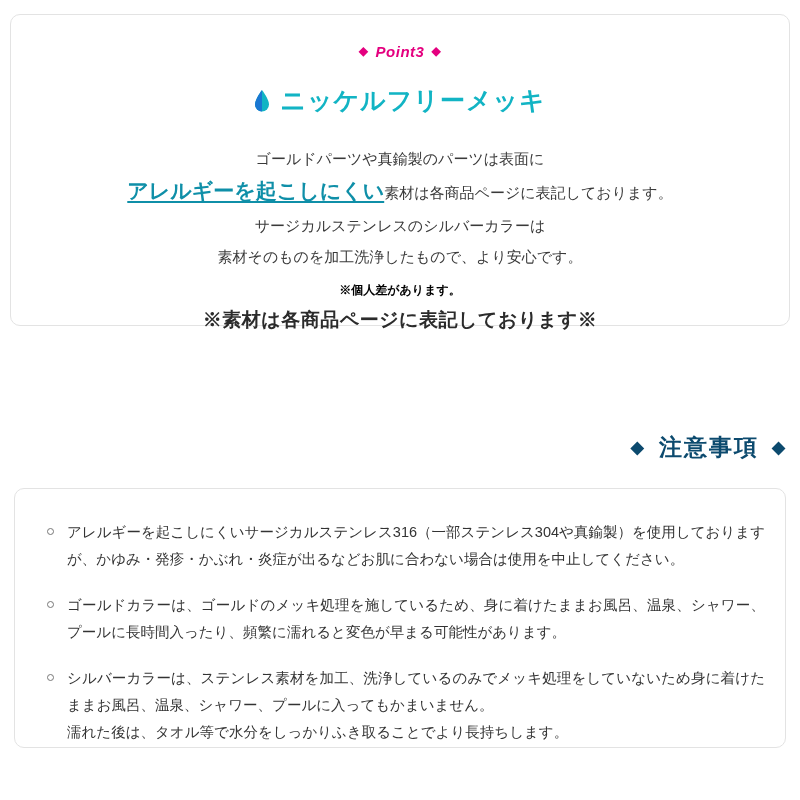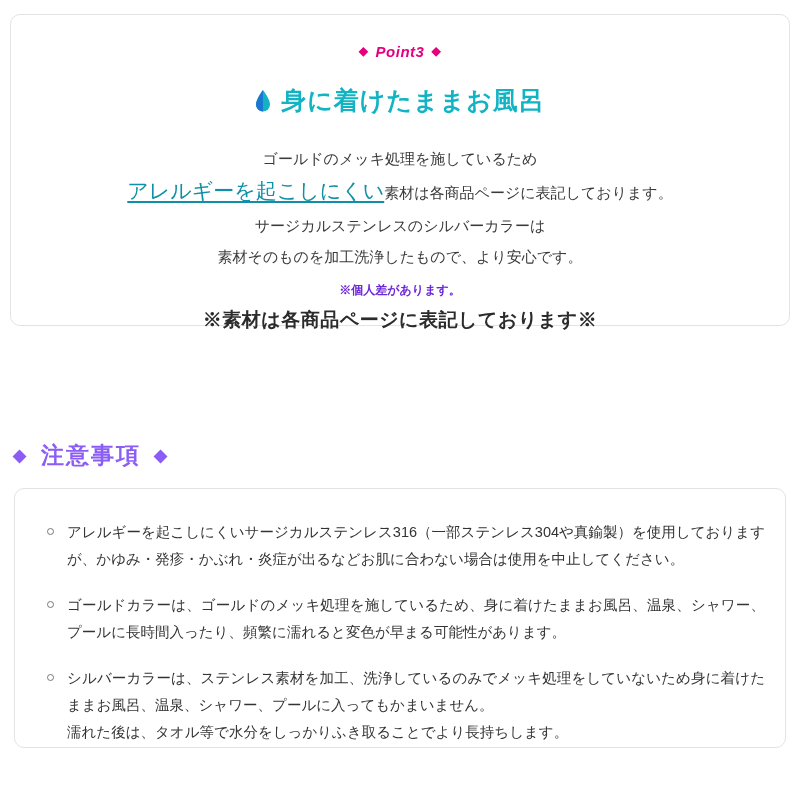--- a/index.html
+++ b/index.html
@@ -78,53 +78,52 @@
     line-height: 31px;
     white-space: nowrap;
   }
   .line-strong {
     font-size: 15px;
     line-height: 34px;
     white-space: nowrap;
   }
   .emph-link {
     font-size: 21px;
-    font-weight: normal;
+    font-weight: bold;
     color: #0f8fa8;
     text-decoration: underline;
     text-underline-offset: 3px;
   }
   .note-red {
     margin-top: 8px;
     font-size: 12px;
-    color: #6d28d9;
+    color: #000000;
     font-weight: bold;
     line-height: 20px;
   }
   .note-bold {
     margin-top: 6px;
     font-size: 19px;
     font-weight: bold;
     color: #2b2b2b;
     letter-spacing: 0.5px;
     line-height: 28px;
   }
 
   
   .caution-heading {
     position: absolute;
     left: 0;
     top: 432px;
     width: 800px;
-    text-align: left;
+    text-align: right;
     font-size: 23px;
     font-weight: bold;
-    color: #8b5cf6;
+    color: #0c4a6e;
     letter-spacing: 2px;
-    margin-top: 8px;
   }
   .caution-heading .dia {
     font-size: 17px;
     margin: 0 13px;
     vertical-align: 2px;
   }
 
   
   .caution-card {
     position: absolute;
@@ -174,25 +173,25 @@
     <div class="point-label">
       <span class="dia">◆</span><span>Point3</span><span class="dia">◆</span>
     </div>
 
     <div class="headline">
       <span class="drop">
         <svg width="16" height="22" viewBox="0 0 16 22">
           <path d="M8 0 C8 0 15 9 15 14.5 A7 7 0 0 1 1 14.5 C1 9 8 0 8 0 Z" fill="#12b4c4"></path>
           <path d="M8 0 C8 0 1 9 1 14.5 A7 7 0 0 0 8 21.5 Z" fill="#1a77d2"></path>
         </svg>
-      </span><span>身に着けたままお風呂</span>
+      </span><span>ニッケルフリーメッキ</span>
     </div>
 
     <div class="body-lines">
-      <div class="line">ゴールドのメッキ処理を施しているため</div>
+      <div class="line">ゴールドパーツや真鍮製のパーツは表面に</div>
       <div class="line-strong"><span class="emph-link">アレルギーを起こしにくい</span><span>素材は各商品ページに表記しております。</span></div>
       <div class="line">サージカルステンレスのシルバーカラーは</div>
       <div class="line">素材そのものを加工洗浄したもので、より安心です。</div>
       <div class="note-red">※個人差があります。</div>
       <div class="note-bold">※素材は各商品ページに表記しております※</div>
     </div>
 
   </div>
 
   <div class="caution-heading">

